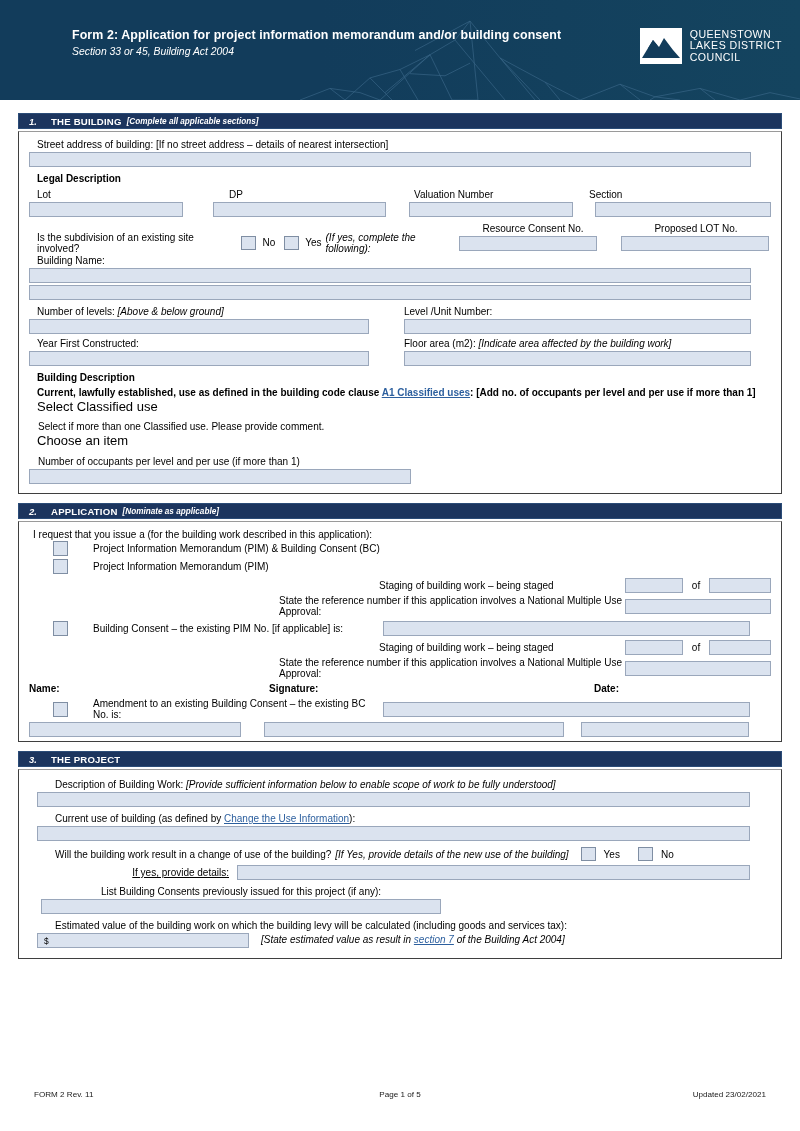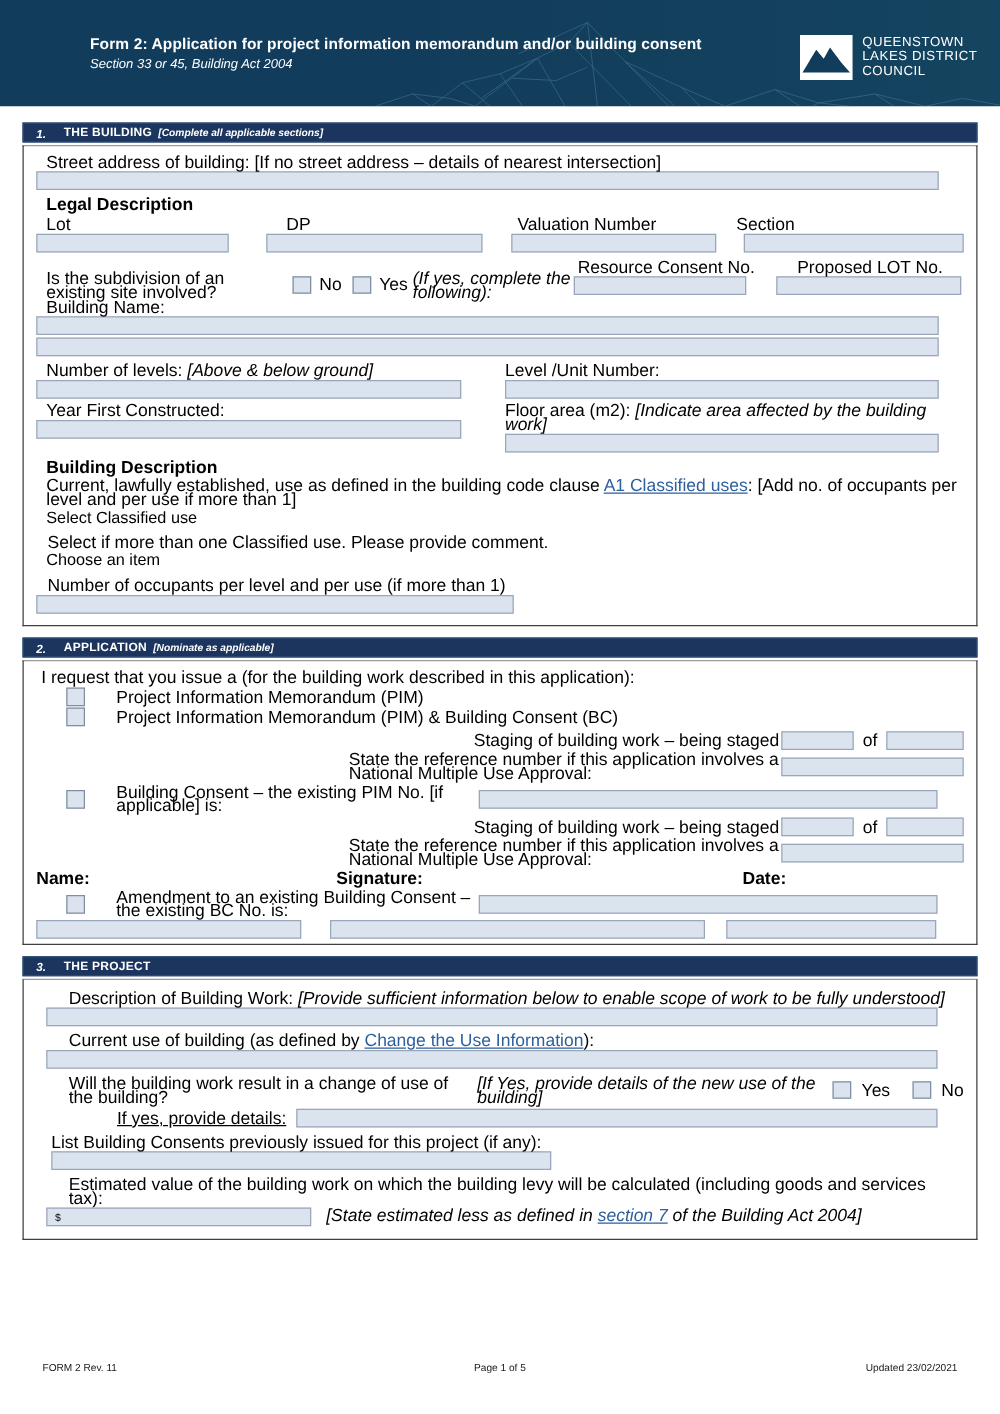--- a/index.html
+++ b/index.html
@@ -11,21 +11,21 @@
     font-family: "Liberation Sans", sans-serif;
     color: #000000;
     font-size: 8.3px;
     position: relative;
     overflow: hidden;
   }
 
   
   .header {
     position: relative;
-    height: 85px;
+    height: 100px;
     background: #11405f;
     background: linear-gradient(90deg, #123c5b 0%, #123c5b 40%, #14445f 100%);
     overflow: hidden;
   }
   .header-deco { position:absolute; inset:0; width:100%; height:100%; }
   .header-title-wrap {
     position: absolute;
     left: 72px;
     top: 28px;
     z-index: 3;
@@ -91,21 +91,21 @@
   .sec-note { font-style: italic; font-size: 8.2px; margin-left: 5px; font-weight: bold; }
 
   .section-box {
     border: 1.4px solid #3f3f3f;
     border-top: 1px solid #9a9a9a;
     padding: 7px 10px 9px 10px;
     margin-top: 2px;
     background: #fff;
   }
 
-  .lbl { font-size: 14px; line-height: 11px; color:#000; }
+  .lbl { font-size: 10px; line-height: 11px; color:#000; }
   .lbl.b { font-weight: bold; }
   .ital { font-style: italic; }
   .link { color:#2c5f9e; text-decoration: underline; }
 
   .fld {
     background: #dbe3ef;
     border: 1px solid #9aa7bb;
     height: 15px;
     margin-top: 2px;
   }
@@ -275,21 +275,21 @@
         <div class="lbl">
           <span>Floor area (m2):</span>
           <span class="ital">[Indicate area affected by the building work]</span>
         </div>
         <div class="fld" style="width:347px;"></div>
       </div>
     </div>
 
     <div class="lbl b mt6" style="padding-left:8px;">Building Description</div>
 
-    <div class="lbl mt4" style="padding-left:8px;">
+    <div class="lbl mt4" style="padding-left:8px;font-weight:bold;">
       <span>Current, lawfully established, use as defined in the building code clause </span><span class="link">A1 Classified uses</span><span>: [Add no. of occupants per level and per use if more than 1]</span>
     </div>
 
     <div style="padding-left:8px;font-size:13px;margin-top:1px;">Select Classified use</div>
 
     <div class="lbl" style="padding-left:9px;margin-top:7px;">Select if more than one Classified use. Please provide comment.</div>
 
     <div style="padding-left:8px;font-size:13px;margin-top:1px;">Choose an item</div>
 
     <div class="lbl" style="padding-left:9px;margin-top:8px;">Number of occupants per level and per use (if more than 1)</div>
@@ -298,27 +298,27 @@
 
   <div class="section-bar">
     <span class="sec-num">2.</span>
     <span class="sec-name">APPLICATION</span>
     <span class="sec-note">[Nominate as applicable]</span>
   </div>
 
   <div class="section-box" style="padding-bottom:4px;">
     <div class="lbl" style="padding-left:4px;">I request that you issue a (for the building work described in this application):</div>
 
+    <div class="inline" style="margin-top:1px;">
+      <span class="cbx" style="margin-left:24px;height:15px;"></span>
+      <span class="lbl" style="margin-left:25px;">Project Information Memorandum (PIM) &amp; Building Consent (BC)</span>
+    </div>
     <div class="inline" style="margin-top:3px;">
       <span class="cbx" style="margin-left:24px;height:15px;"></span>
       <span class="lbl" style="margin-left:25px;">Project Information Memorandum (PIM)</span>
-    </div>
-    <div class="inline" style="margin-top:1px;">
-      <span class="cbx" style="margin-left:24px;height:15px;"></span>
-      <span class="lbl" style="margin-left:25px;">Project Information Memorandum (PIM) &amp; Building Consent (BC)</span>
     </div>
 
     <div class="inline" style="margin-top:4px;">
       <span style="width:350px;flex:none;"></span>
       <span class="lbl" style="width:246px;flex:none;text-align:left;">Staging of building work – being staged</span>
       <span class="fld" style="width:58px;flex:none;margin-top:0;"></span>
       <span class="lbl" style="width:26px;flex:none;text-align:center;">of</span>
       <span class="fld" style="width:62px;flex:none;margin-top:0;"></span>
     </div>
 
@@ -395,33 +395,33 @@
       <span class="lbl" style="margin-left:8px;">No</span>
     </div>
 
     <div class="inline mt4">
       <span class="lbl" style="width:208px;flex:none;text-align:right;padding-right:8px;text-decoration:underline;">If yes, provide details:</span>
       <span class="fld" style="width:513px;flex:none;margin-top:0;"></span>
     </div>
 
     <div class="row mt6">
       <div style="width:12px;flex:none;"></div>
-      <div style="width:400px;flex:none;">
+      <div style="width:400px;flex:none;text-align:center;">
         <div class="lbl">List Building Consents previously issued for this project (if any):</div>
         <div class="fld" style="width:400px;"></div>
       </div>
     </div>
 
     <div class="lbl mt6" style="padding-left:26px;">Estimated value of the building work on which the building levy will be calculated (including goods and services tax):</div>
     <div class="inline">
       <span class="fld" style="width:212px;flex:none;margin-left:8px;display:flex;align-items:center;padding-left:6px;font-size:8.4px;">
         <span>$</span>
       </span>
       <span class="lbl ital" style="margin-left:12px;">
-        <span>[State estimated less as defined in </span><span class="link ital">section 7</span><span> of the Building Act 2004]</span>
+        <span>[State estimated value as result in </span><span class="link ital">section 7</span><span> of the Building Act 2004]</span>
       </span>
     </div>
   </div>
 </div>
 
 <div class="footer">
   <span>FORM 2 Rev. 11</span>
   <span class="pagenum">Page 1 of 5</span>
   <span>Updated 23/02/2021</span>
 </div>

